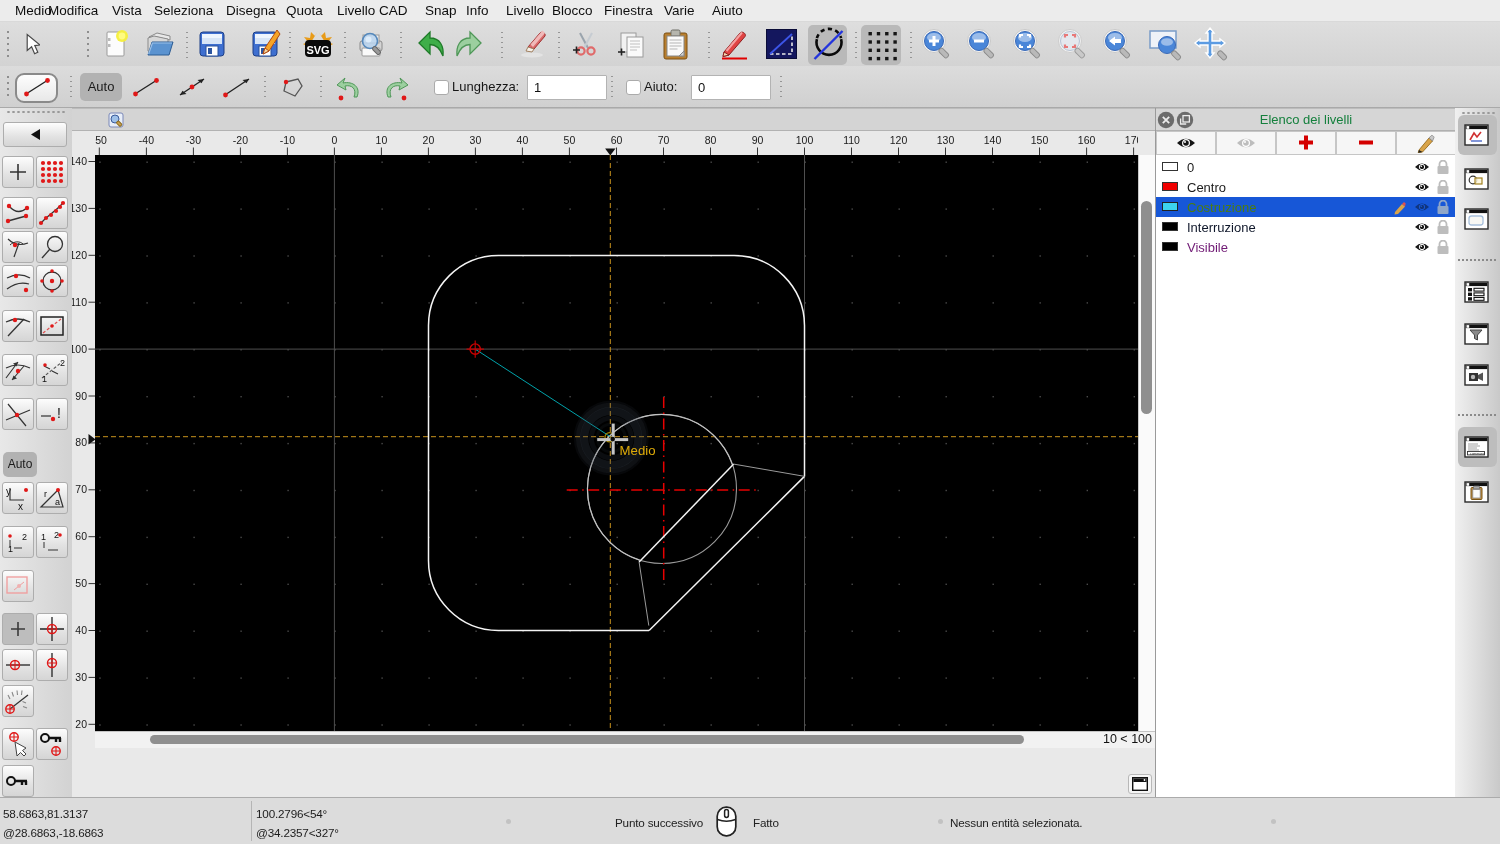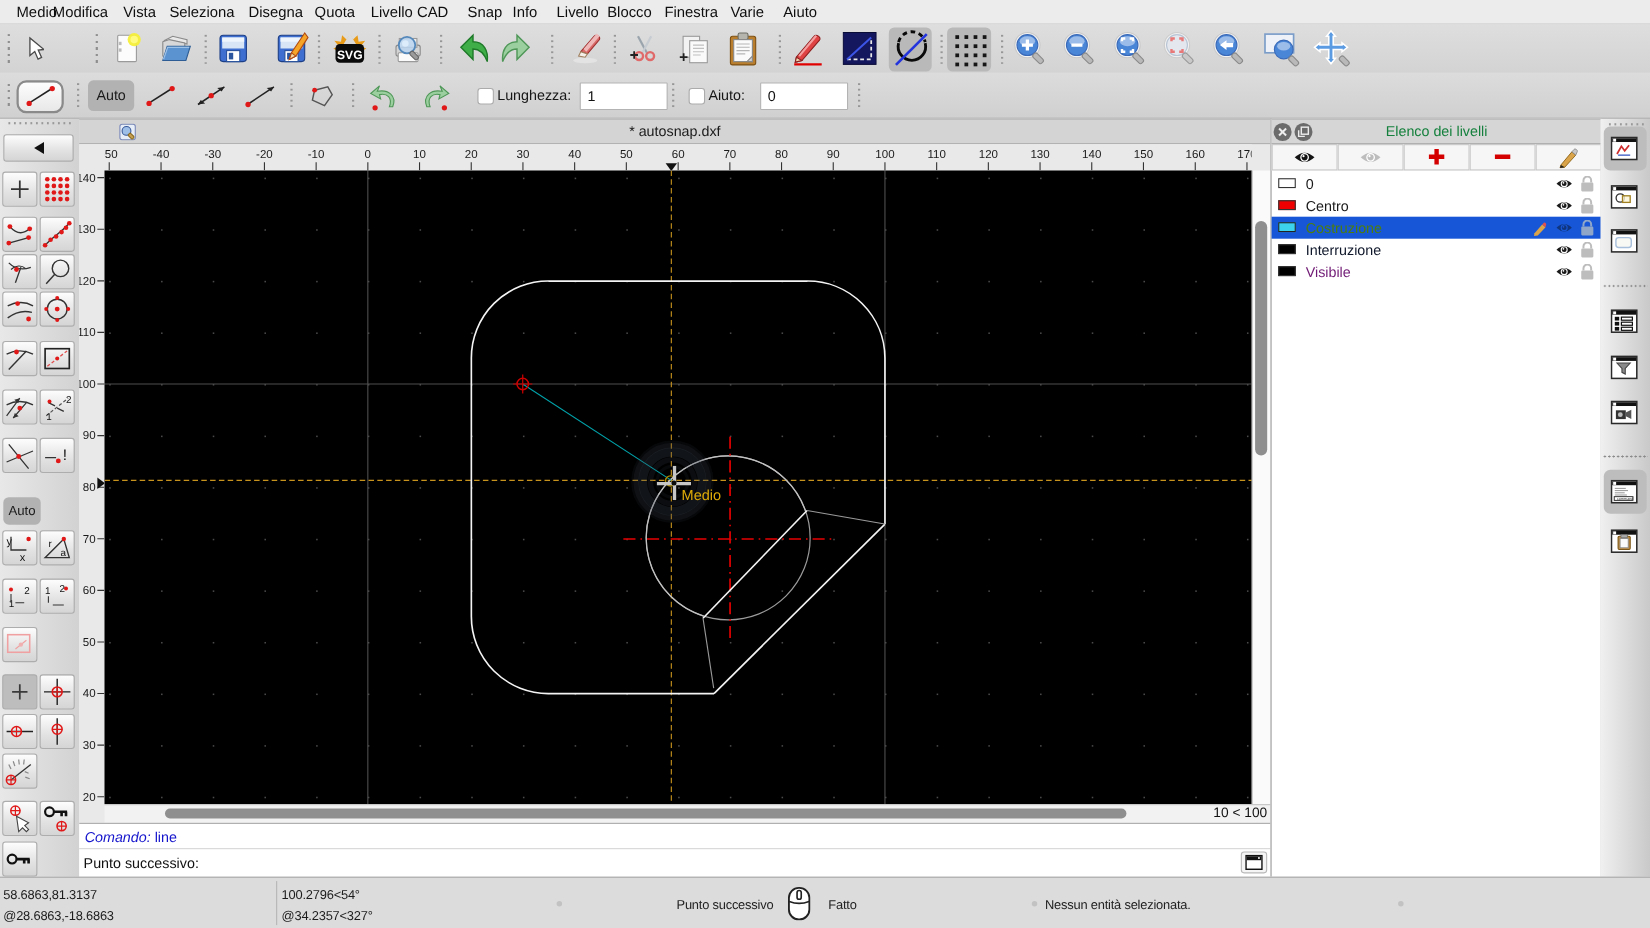--- a/index.html
+++ b/index.html
@@ -465,21 +465,20 @@
       <path d="M13 16 h12 M20 16 v4 M24 16 v4" stroke="#111" stroke-width="2.4"></path>
     </svg>
   </div>
 <div style="position:absolute;left:72px;top:108px;width:1083px;height:689px;background:#e9e9e9">
     <div style="position:absolute;left:0;top:0;width:1083px;height:23px;background:#d4d4d4;border-top:1px solid #bcbcbc;border-bottom:1px solid #b2b2b2;"></div>
     <svg class="icon" style="left:36px;top:4px" width="16" height="16" viewBox="0 0 16 16">
       <rect x="1" y="1" width="14" height="14" rx="2" fill="#e8eef8" stroke="#7a88b8"></rect>
       <circle cx="7" cy="7" r="4" fill="#9ec0e8" stroke="#3a5a9a"></circle>
       <rect x="9.5" y="9" width="3" height="5.5" rx="1" transform="rotate(-45 11 11.5)" fill="#c8a050" stroke="#8a6a20"></rect>
     </svg>
-    <div style="position:absolute;left:0;top:4px;width:1083px;text-align:center;font-size:13px;color:#1a1a1a">* autosnap.dxf</div>
     <div style="position:absolute;left:0;top:23px;width:23px;height:640px;background:#e9e9e9"></div>
     <div style="position:absolute;left:23px;top:23px;width:1043px;height:24px;background:#e9e9e9;overflow:hidden">
       <svg width="1043" height="24" viewBox="0 0 1043 24">
         <line x1="4.3" y1="16.5" x2="4.3" y2="24" stroke="#333" stroke-width="1"></line>
         <text x="4.3" y="13" font-size="10.5" fill="#1a1a1a" text-anchor="middle">-50</text>
         <line x1="51.4" y1="16.5" x2="51.4" y2="24" stroke="#333" stroke-width="1"></line>
         <text x="51.4" y="13" font-size="10.5" fill="#1a1a1a" text-anchor="middle">-40</text>
         <line x1="98.4" y1="16.5" x2="98.4" y2="24" stroke="#333" stroke-width="1"></line>
         <text x="98.4" y="13" font-size="10.5" fill="#1a1a1a" text-anchor="middle">-30</text>
         <line x1="145.4" y1="16.5" x2="145.4" y2="24" stroke="#333" stroke-width="1"></line>
@@ -892,26 +891,20 @@
         </g>
         <circle cx="517.7" cy="284.1" r="2.3" fill="#0a0a0a"></circle>
         <text x="524.6" y="299.8" font-size="13.2" fill="#dfab08">Medio</text>
       </svg>
     </div>
     <div style="position:absolute;left:1066px;top:47px;width:17px;height:576px;background:#fafafa;border-left:1px solid #c8c8c8"></div>
     <div style="position:absolute;left:1069px;top:93px;width:11px;height:213px;background:#8f8f8f;border-radius:6px"></div>
     <div style="position:absolute;left:23px;top:623px;width:1060px;height:17px;background:#f2f2f2;border-top:1px solid #c4c4c4"></div>
     <div style="position:absolute;left:78px;top:627px;width:874px;height:9px;background:#8f8f8f;border-radius:5px"></div>
     <div style="position:absolute;left:958px;top:624px;width:122px;height:16px;font-size:12.5px;color:#111;text-align:right">10 &lt; 100</div>
-    <div style="position:absolute;left:0;top:640px;width:1083px;height:23px;background:#fff;border-top:1px solid #a8a8a8;font-size:13px;color:#1414cc;line-height:23px">
-      <span style="position:absolute;left:5px"><i>Comando:</i> line</span>
-    </div>
-    <div style="position:absolute;left:0;top:663px;width:1083px;height:26px;background:#fff;border-top:1px solid #d6d6d6;font-size:13px;color:#111;line-height:25px">
-      <span style="position:absolute;left:4px">Punto successivo:</span>
-    </div>
     <div style="position:absolute;left:1056px;top:666px;width:24px;height:20px;background:#f5f5f5;border:1px solid #b8b8b8;border-radius:3px"></div>
     <svg class="icon" style="left:1060px;top:669px" width="16" height="14" viewBox="0 0 16 14">
       <rect x="0.7" y="0.7" width="14.6" height="12.6" fill="#fff" stroke="#111" stroke-width="1.4"></rect>
       <rect x="1.4" y="1.4" width="13.2" height="3.6" fill="#111"></rect>
       <circle cx="12.5" cy="3" r="0.9" fill="#fff"></circle>
     </svg>
   </div>
 <div style="position:absolute;left:1155px;top:108px;width:300px;height:689px;background:#fff;border-left:1px solid #9a9a9a">
     <div style="position:absolute;left:0;top:0;width:300px;height:23px;background:#d6d6d6;border-top:1px solid #bcbcbc;border-bottom:1px solid #b0b0b0"></div>
     <div style="position:absolute;left:0;top:4px;width:300px;text-align:center;font-size:13px;color:#15803d">Elenco dei livelli</div>

